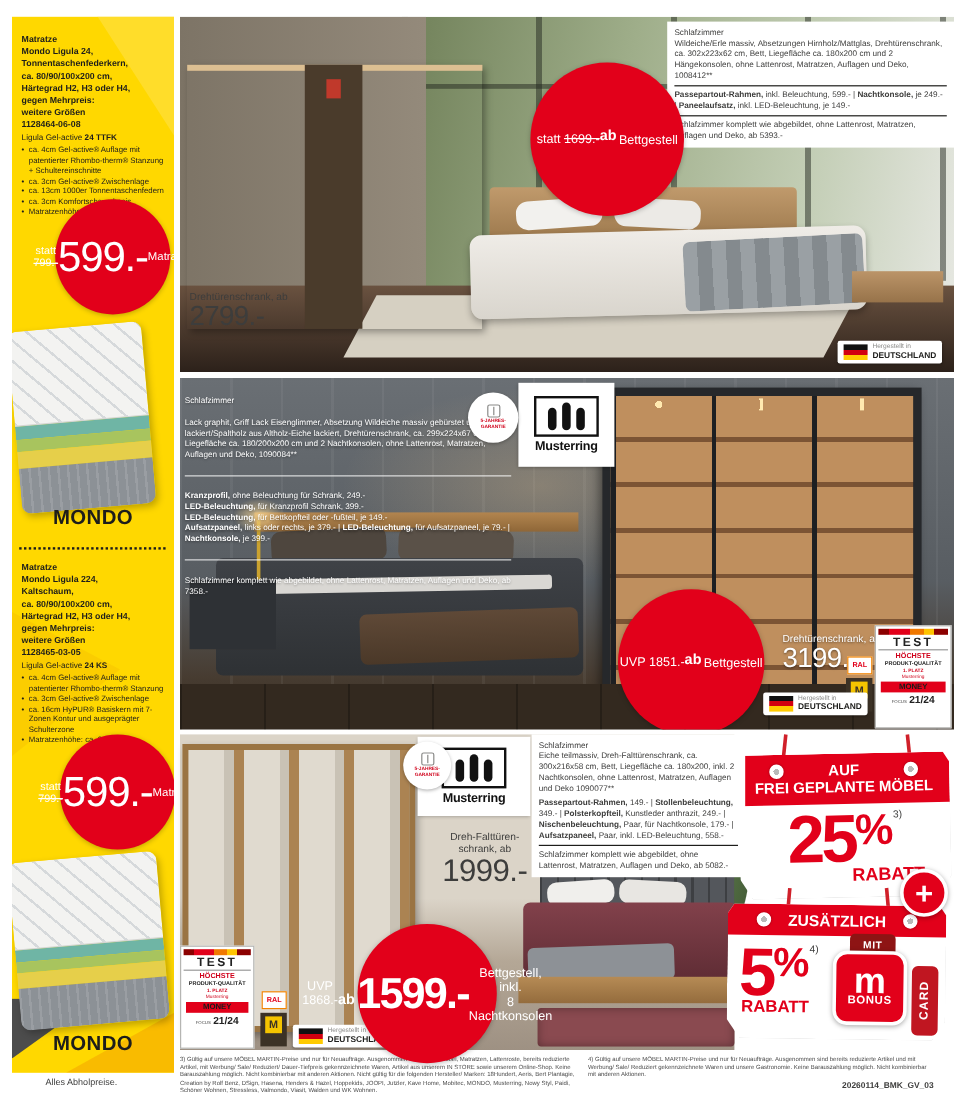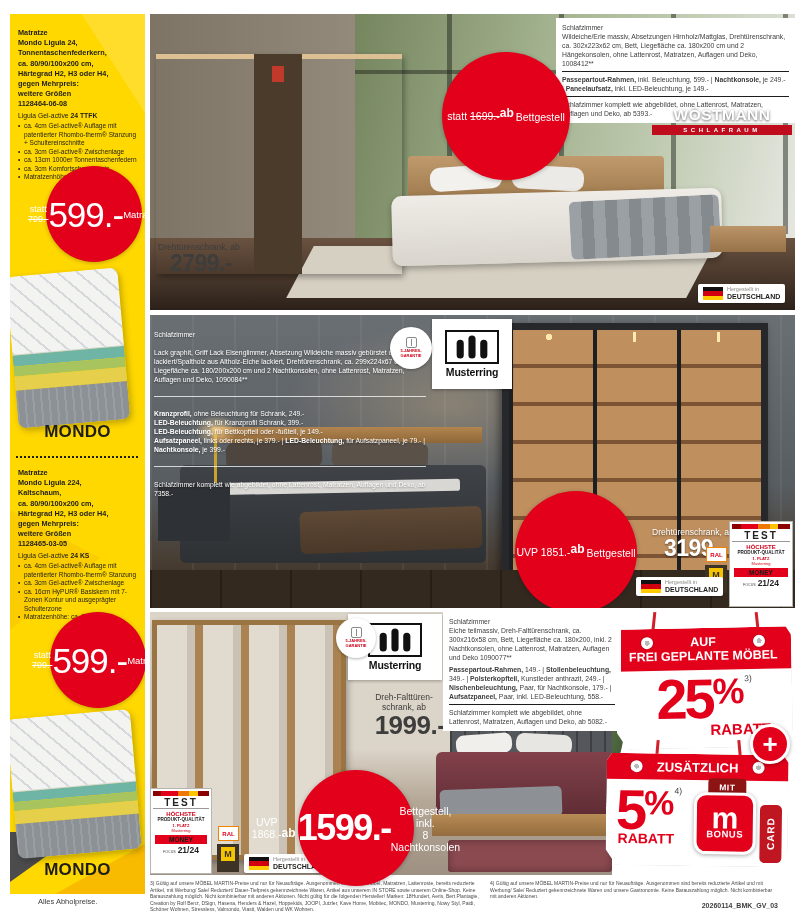--- a/index.html
+++ b/index.html
@@ -39,21 +39,21 @@
   .mat-l2 { height:7%; background:#a8c45e; }
   .mat-l3 { height:9%; background:#e6cf4a; }
   .mat-base { height:25%; background:#8c9196 repeating-linear-gradient(90deg, rgba(255,255,255,.12) 0 2px, transparent 2px 8px); }
 
   
   .panel { position:absolute; left:150px; width:645px; overflow:hidden; }
   .infobox { position:absolute; background:#fff; padding:5px 6px; font-size:6.8px; line-height:1.33; color:#3d3d3c; }
   .hr { border-top:1px solid #1d1d1b; margin:3px 0; }
   .hr-w { border-top:1px solid rgba(255,255,255,.75); margin:3px 0; }
   .w-price-label { font-size:8.5px; }
-  .w-price { font-size:23px; font-weight:700; letter-spacing:-.5px; line-height:1;margin-left:12px; }
+  .w-price { font-size:23px; font-weight:400; letter-spacing:-.5px; line-height:1; }
 
   .madein { position:absolute; background:#fff; border-radius:2px; display:flex; align-items:center; gap:4px; padding:2px 5px; box-shadow:0 1px 2px rgba(0,0,0,.25); }
   .flag { width:20px; height:13px; background:linear-gradient(180deg,#111 0 33%,#d2000f 33% 66%,#ffcb00 66% 100%); flex:0 0 auto; }
   .madein-t1 { font-size:5.5px; color:#8a8a88; line-height:1.2; }
   .madein-t2 { font-size:7px; font-weight:800; color:#1d1d1b; line-height:1.2; }
 
   .seal { position:absolute; background:#fff; border:1px solid #b5b5b2; padding:2px 2px; text-align:center; }
   .seal-strip { height:5px; background:linear-gradient(90deg,#8b0000 0 15%,#e2001a 15% 45%,#f07800 45% 65%,#ffc400 65% 80%,#8b0000 80% 100%); margin-bottom:1px; }
   .seal-test { font-size:10px; font-weight:900; letter-spacing:2px; color:#222; border-bottom:1px solid #999; }
   .seal-l1 { font-size:6px; font-weight:900; color:#d0001a; margin-top:2px; }
@@ -197,24 +197,20 @@
 
     <div class="infobox" style="left:406px;top:4px;width:239px;">
       <div>Schlafzimmer</div>
       <div>Wildeiche/Erle massiv, Absetzungen Hirnholz/Mattglas, Drehtürenschrank, ca. 302x223x62 cm, Bett, Liegefläche ca. 180x200 cm und 2 Hängekonsolen, ohne Lattenrost, Matratzen, Auflagen und Deko, 1008412**</div>
       <div class="hr"></div>
       <div class="pre"><span class="bold">Passepartout-Rahmen,</span><span> inkl. Beleuchtung, 599.- | </span><span class="bold">Nachtkonsole,</span><span> je 249.- | </span><span class="bold">Paneelaufsatz,</span><span> inkl. LED-Beleuchtung, je 149.-</span></div>
       <div class="hr"></div>
       <div>Schlafzimmer komplett wie abgebildet, ohne Lattenrost, Matratzen, Auflagen und Deko, ab 5393.-</div>
     </div>
 
-    <div class="wm-logo" style="left:502px;top:92px;width:140px;">
-      <div class="wm-name">WÖSTMANN</div>
-      <div class="wm-bar">SCHLAFRAUM</div>
-    </div>
 
     <div class="circle" style="left:292px;top:38px;width:128px;height:128px;">
       <div class="c-was-big"><span>statt</span> <span class="strike">1699.-</span></div>
       <div class="c-row">
           <span class="c-ab">ab</span>
         </div>
       <div class="c-label-b">Bettgestell</div>
     </div>
 
     <div class="abs" style="left:8px;top:228px;color:#3d3d3c;">

